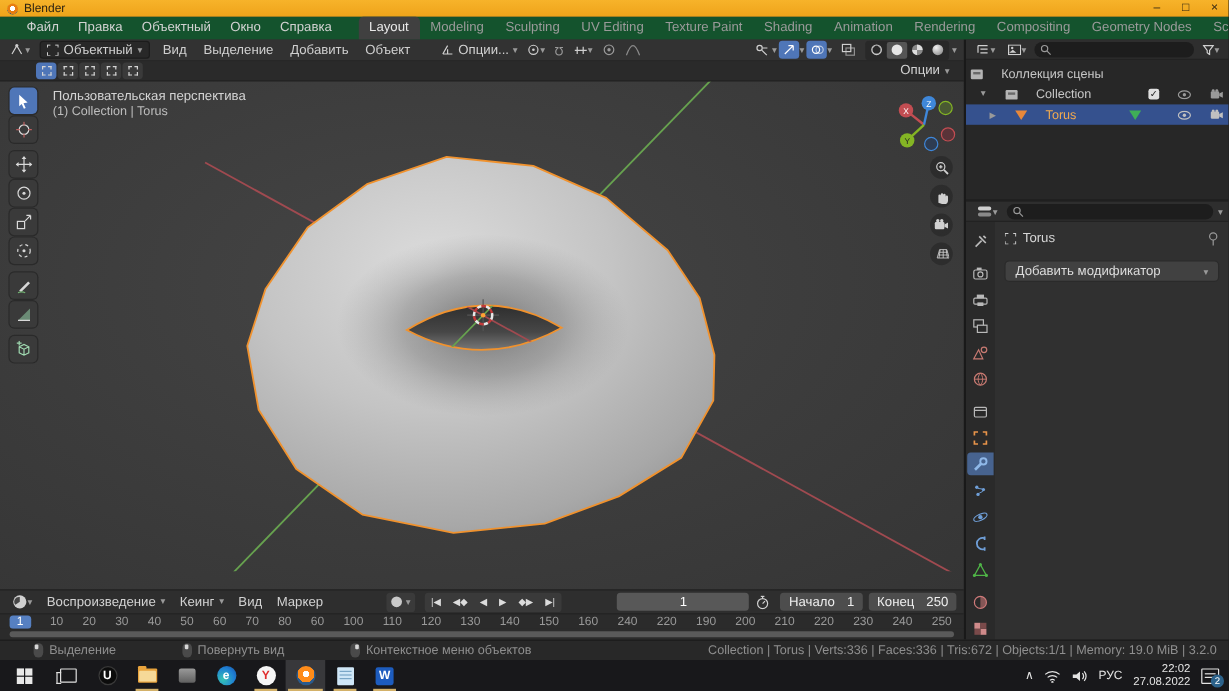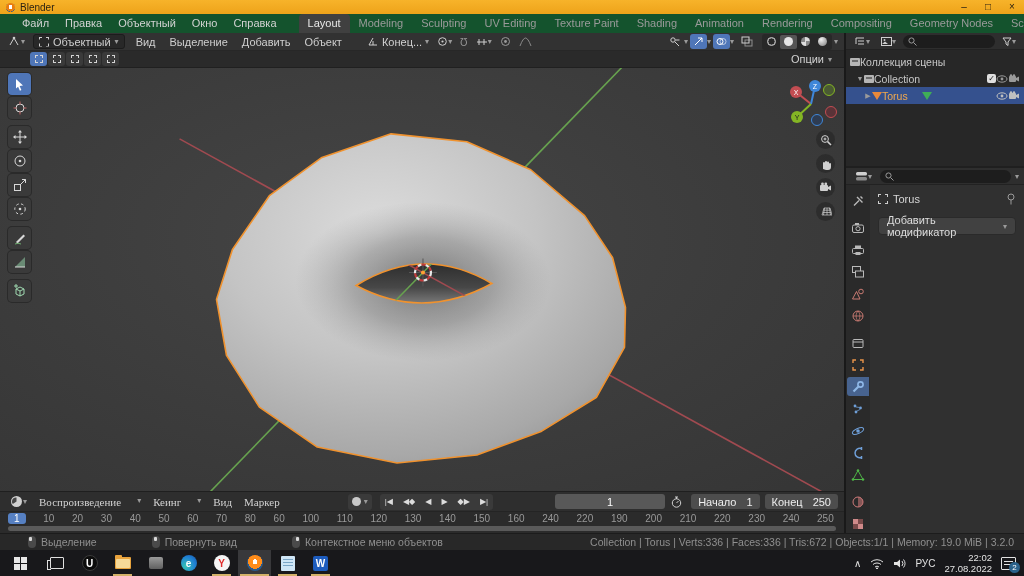--- a/index.html
+++ b/index.html
@@ -83,21 +83,21 @@
   
   .nav-gizmo { position:absolute; top:8px; right:6px; width:54px; height:54px; }
   .side-icons { position:absolute; top:62px; right:9px; display:flex; flex-direction:column; gap:5px; }
   .side-icon { width:19px; height:19px; border-radius:50%; background:rgba(35,35,35,.55);
                display:flex; align-items:center; justify-content:center; }
 
   
   .tl-header { height:20px; background:#2e2e2e; border-top:1px solid #1f1f1f; display:flex;
                align-items:center; padding:0 6px; gap:2px; }
   .tl-menus { display:flex; align-items:center; }
-  .tl-menu { padding:0 6px; color:#d2d2d2; display:flex; gap:16px; align-items:flex-start;font-family:Liberation Serif, serif; }
+  .tl-menu { padding:0 6px; color:#d2d2d2; display:flex; gap:4px; align-items:flex-start; }
   .pb-group { display:flex; background:#3a3a3a; border-radius:3px; height:16px; align-items:center; }
   .pb-btn { padding:0 5px; color:#dcdcdc; font-size:8px; line-height:16px; }
   .rec-group { display:flex; align-items:center; background:#3a3a3a; border-radius:3px; height:16px; padding:0 4px; gap:3px; margin-left:auto; }
   .frame-field { background:#585858; border-radius:3px; height:15px; width:110px; color:#fff;
                  display:flex; align-items:center; justify-content:center; margin-left:auto; }
   .range-field { background:#4d4d4d; border-radius:3px; height:15px; color:#eee; display:flex;
                  align-items:center; padding:0 7px; gap:10px; margin-left:3px; }
   .tl-ruler { height:13px; background:#2b2b2b; display:flex; justify-content:space-between;
               padding:0 10px 0 14px; align-items:center; color:#999; font-size:10px; border-top:1px solid #242424; }
   .tl-ruler .tick:first-of-type { background:#5680c2; color:#fff; border-radius:3px; padding:0 6px; margin-left:-6px; }
@@ -105,21 +105,21 @@
   .tl-scroll .bar { height:5px; flex:1; background:#5a5a5a; border-radius:3px; }
 
   
   .ol-header { height:18px; background:#2e2e2e; border-bottom:1px solid #222; display:flex;
                align-items:center; padding:0 4px; gap:3px; }
   .search-box { flex:1; height:13px; background:#1d1d1d; border-radius:7px; display:flex;
                 align-items:center; padding:0 5px; gap:3px; }
   .search-box input { flex:1; background:transparent; border:none; outline:none; color:#ccc;
                 font-size:10px; font-family:inherit; width:20px; }
   .outliner { height:140px; background:#272727; padding-top:3px; font-size:10.5px; overflow:hidden; }
-  .ol-row { height:17px; display:flex; align-items:center; padding:0 4px; gap:0; color:#c7c7c7; }
+  .ol-row { height:17px; display:flex; align-items:center; padding:0 4px; gap:15px; color:#c7c7c7; }
   .ol-row .spacer { flex:1; }
   .ol-row.selected { background:#35518e; }
   .ol-row.selected .lbl { color:#f3aa4e; }
   .disc { color:#9a9a9a; font-size:7px; width:8px; text-align:center; }
   .box-ico { width:10px; height:8px; background:#b5b5b5; border-radius:1px; position:relative; }
   .box-ico:after { content:""; position:absolute; left:2px; right:2px; top:2px; height:2px; background:#6a6a6a; }
   .tri-ico { width:0; height:0; border-left:5px solid transparent; border-right:5px solid transparent; }
   .tri-ico.orange { border-top:8px solid #e8883a; }
   .tri-ico.green { border-top:8px solid #3fae57; }
   .chk { width:9px; height:9px; background:#e0e0e0; border-radius:2px; color:#222; font-size:8px;
@@ -245,21 +245,21 @@
 
         <span class="menu-item">Вид</span>
             <span class="menu-item">Выделение</span>
             <span class="menu-item">Добавить</span>
             <span class="menu-item">Объект</span>
           </span>
         <span class="hdr-btn" style="margin-left:14px">
           <svg width="12" height="11">
               <path d="M2 9 L6 2 M6 9 L6 5 M2 9 h8" stroke="#cfcfcf" fill="none"></path>
             </svg>
-          <span style="margin:0 3px">Конец...</span>
+          <span style="margin:0 3px">Опции...</span>
             <span class="caret">▾</span>
         </span>
         <span class="hdr-btn">
           <svg width="11" height="11">
               <circle cx="5.5" cy="5.5" r="3.8" stroke="#cfcfcf" fill="none"></circle>
               <circle cx="5.5" cy="5.5" r="1.1" fill="#cfcfcf"></circle>
             </svg>
           <span class="caret">▾</span>
         </span>
         <span class="hdr-btn">
@@ -389,20 +389,24 @@
 
           <g>
             <line x1="424" y1="191" x2="424" y2="219" stroke="#555" stroke-width="1"></line>
             <line x1="410" y1="205" x2="438" y2="205" stroke="#555" stroke-width="1"></line>
             <circle cx="424" cy="205" r="8" fill="none" stroke="#e8e8e8" stroke-width="2.2" stroke-dasharray="4 4"></circle>
             <circle cx="424" cy="205" r="8" fill="none" stroke="#c23a3a" stroke-width="2.2" stroke-dasharray="4 4" stroke-dashoffset="4"></circle>
             <circle cx="424" cy="205" r="2" fill="#ffa133"></circle>
           </g>
         </svg>
 
+        <div class="view-info">
+          <div class="l1">Пользовательская перспектива</div>
+          <div class="l2">(1) Collection | Torus</div>
+        </div>
 
         <div class="vtoolbar">
           <span class="vtool active">
             <svg width="13" height="13">
                 <path d="M3 1 L10 7.5 L6.6 8 L8.4 12 L6.9 12.7 L5.1 8.7 L3 10.6 Z" fill="#fff"></path>
               </svg>
           </span>
           <span class="vtool">
             <svg width="14" height="14">
                 <circle cx="7" cy="7" r="4" stroke="#d8d8d8" fill="none"></circle>

